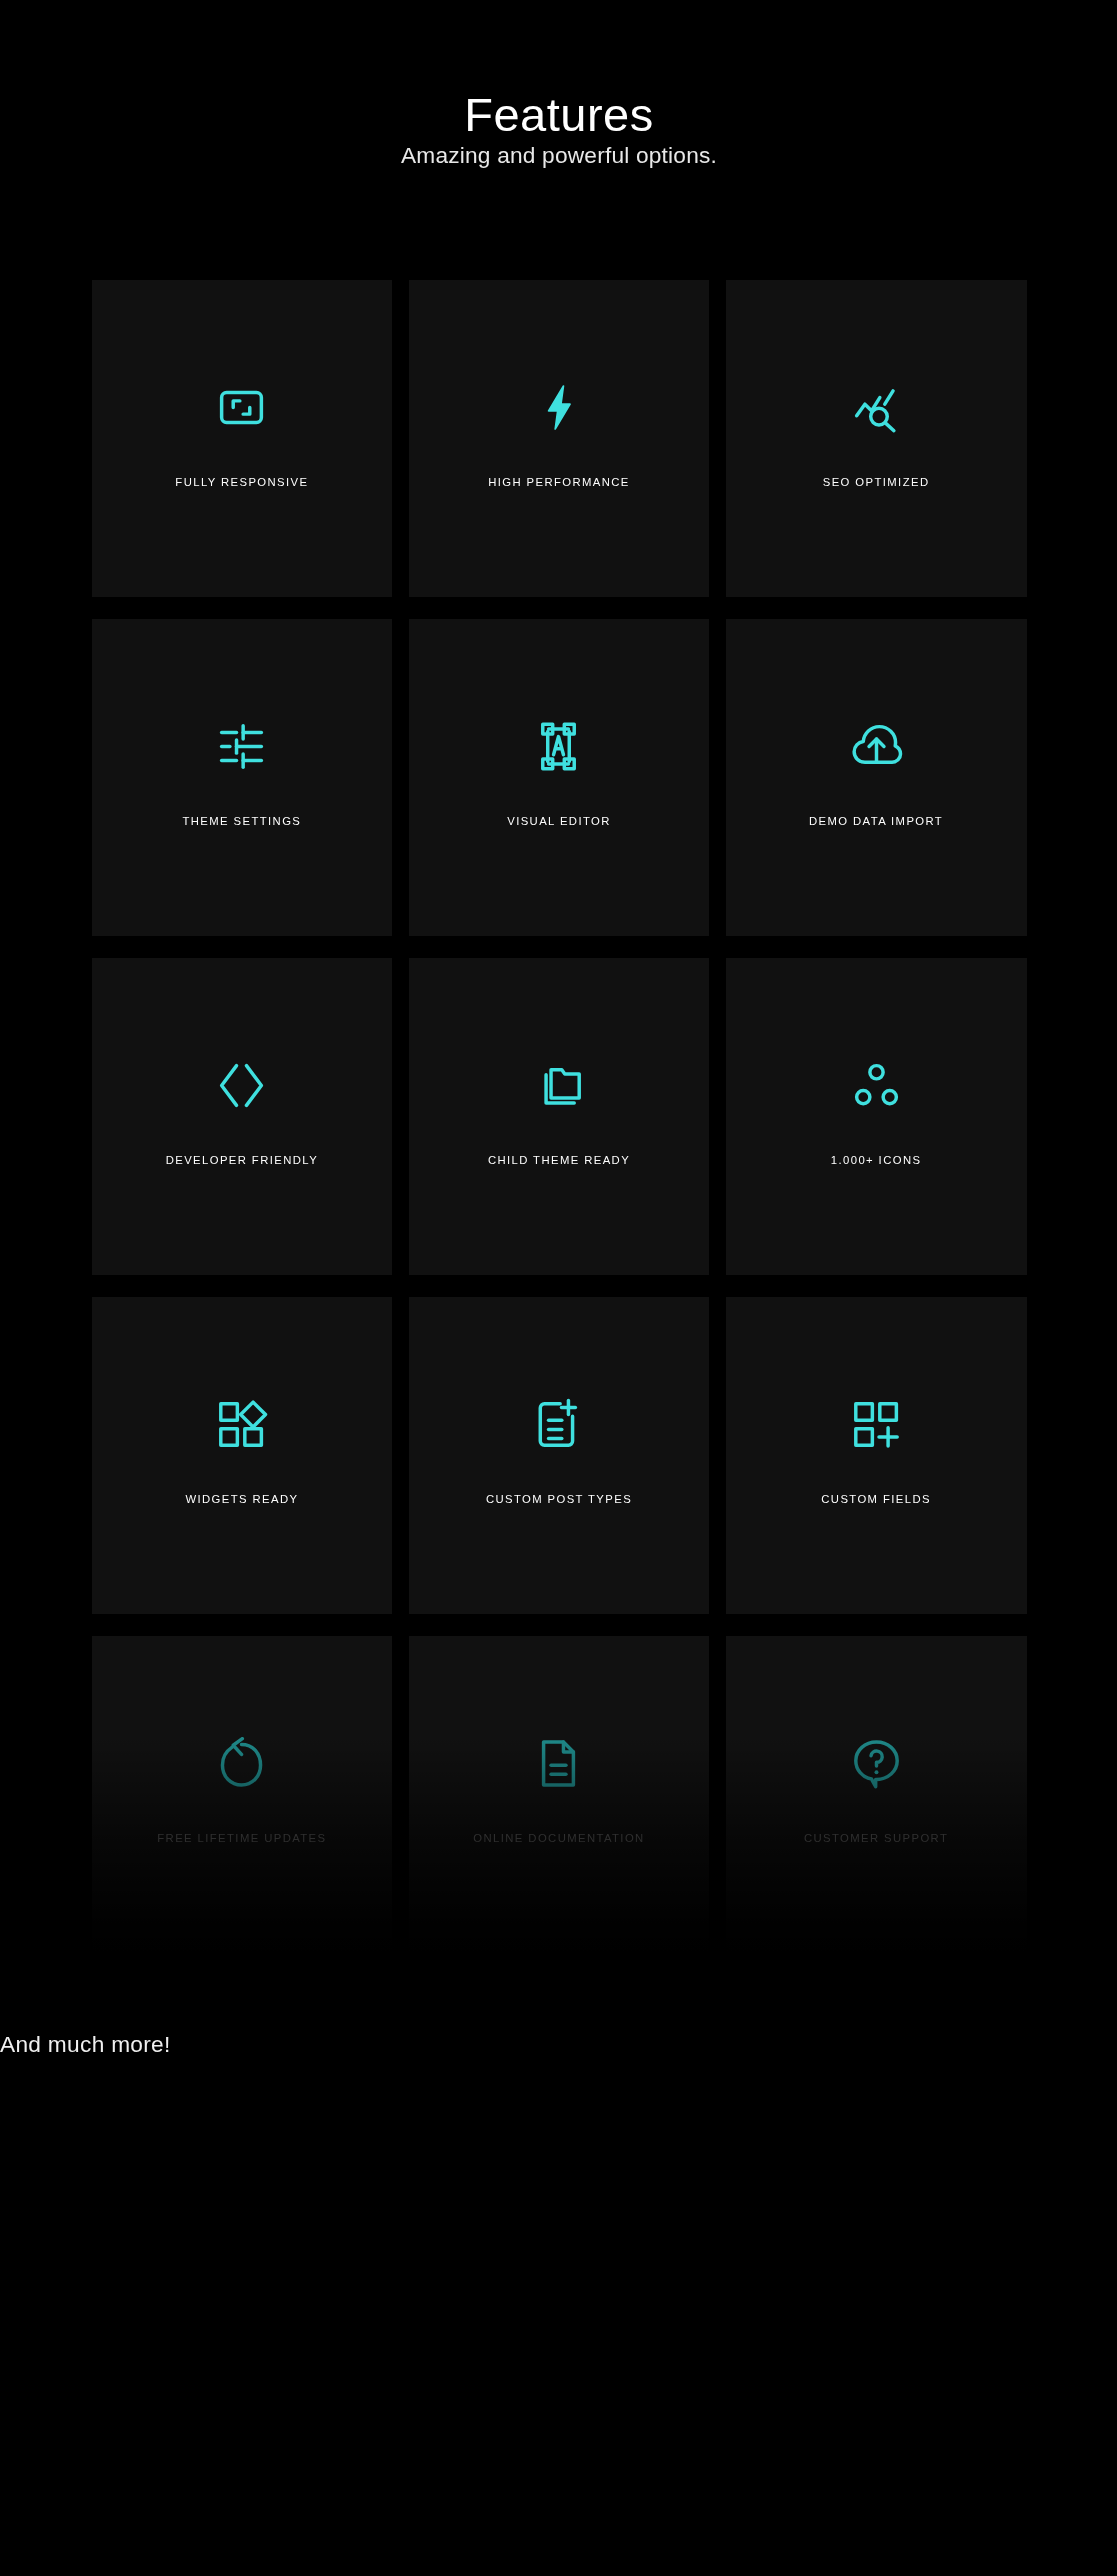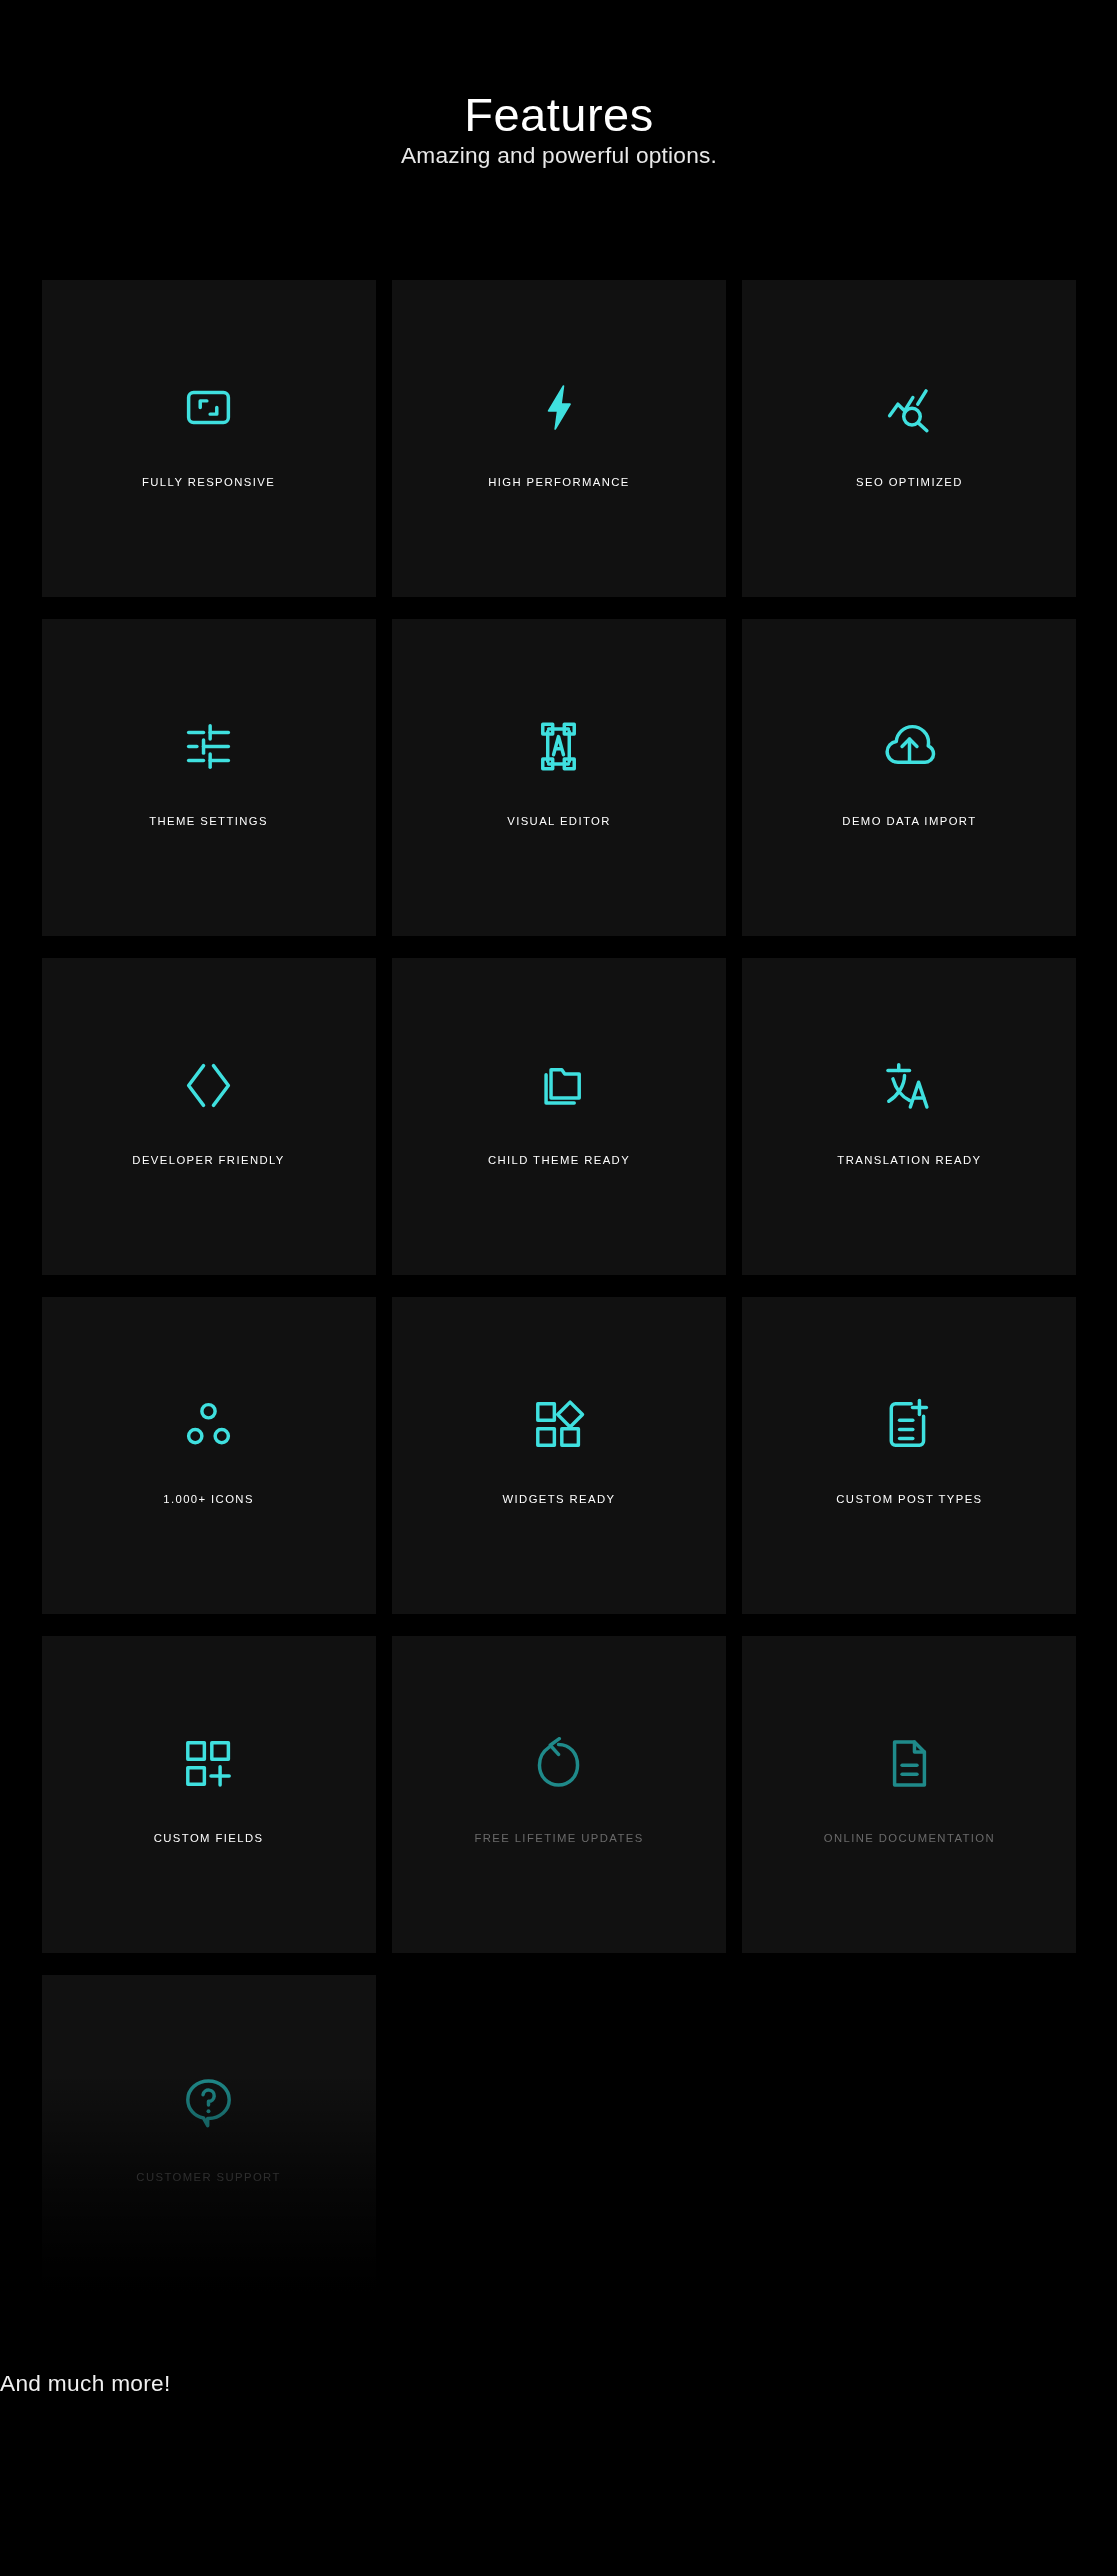--- a/index.html
+++ b/index.html
@@ -39,21 +39,21 @@
     font-weight: 300;
     color: #e8e8e8;
     letter-spacing: 0.2px;
   }
 
   
   .grid-wrap {
     position: relative;
     margin: 8px auto;
     margin-top: 111px;
-    width: 1035px;
+    width: 935px;
   }
 
   .grid {
     display: grid;
     grid-template-columns: repeat(3, 1fr);
     column-gap: 16.3px;
     row-gap: 22px;
   }
 
   .card {
@@ -220,33 +220,20 @@
             <svg viewBox="0 0 32 32">
               <path d="M8.5 9.5 L8.5 26.5 L25.5 26.5" fill="none" stroke="currentColor" stroke-width="2.1" stroke-linecap="round" stroke-linejoin="round"></path>
               <path d="M11.5 6.5 L18 6.5 L19.8 9 L28.5 9 L28.5 23.5 L11.5 23.5 Z" fill="none" stroke="currentColor" stroke-width="2.1" stroke-linecap="round" stroke-linejoin="round"></path>
             </svg>
           </div>
           <div class="card-label">CHILD THEME READY</div>
         </div>
         <div class="card">
           <div class="card-icon">
             <svg viewBox="0 0 32 32">
-              <line x1="3" y1="7" x2="16" y2="7" fill="none" stroke="currentColor" stroke-width="2.1" stroke-linecap="round" stroke-linejoin="round"></line>
-              <line x1="9.5" y1="3.5" x2="9.5" y2="7" fill="none" stroke="currentColor" stroke-width="2.1" stroke-linecap="round" stroke-linejoin="round"></line>
-              <path d="M13 10 C13 16 9 22 3.5 25.5" fill="none" stroke="currentColor" stroke-width="2.1" stroke-linecap="round" stroke-linejoin="round"></path>
-              <path d="M6 12 C8 19 12 23 16 25" fill="none" stroke="currentColor" stroke-width="2.1" stroke-linecap="round" stroke-linejoin="round"></path>
-              <path d="M16.5 29 L21.5 14 L26.5 29" fill="none" stroke="currentColor" stroke-width="2.1" stroke-linecap="round" stroke-linejoin="round"></path>
-              <line x1="18.4" y1="23.5" x2="24.6" y2="23.5" fill="none" stroke="currentColor" stroke-width="2.1" stroke-linecap="round" stroke-linejoin="round"></line>
-            </svg>
-          </div>
-          <div class="card-label">TRANSLATION READY</div>
-        </div>
-        <div class="card">
-          <div class="card-icon">
-            <svg viewBox="0 0 32 32">
               <circle cx="16" cy="8" r="4" fill="none" stroke="currentColor" stroke-width="2.1" stroke-linecap="round" stroke-linejoin="round"></circle>
               <circle cx="8" cy="23" r="4" fill="none" stroke="currentColor" stroke-width="2.1" stroke-linecap="round" stroke-linejoin="round"></circle>
               <circle cx="24" cy="23" r="4" fill="none" stroke="currentColor" stroke-width="2.1" stroke-linecap="round" stroke-linejoin="round"></circle>
             </svg>
           </div>
           <div class="card-label">1.000+ ICONS</div>
         </div>
         <div class="card">
           <div class="card-icon">
             <svg viewBox="0 0 32 32">

